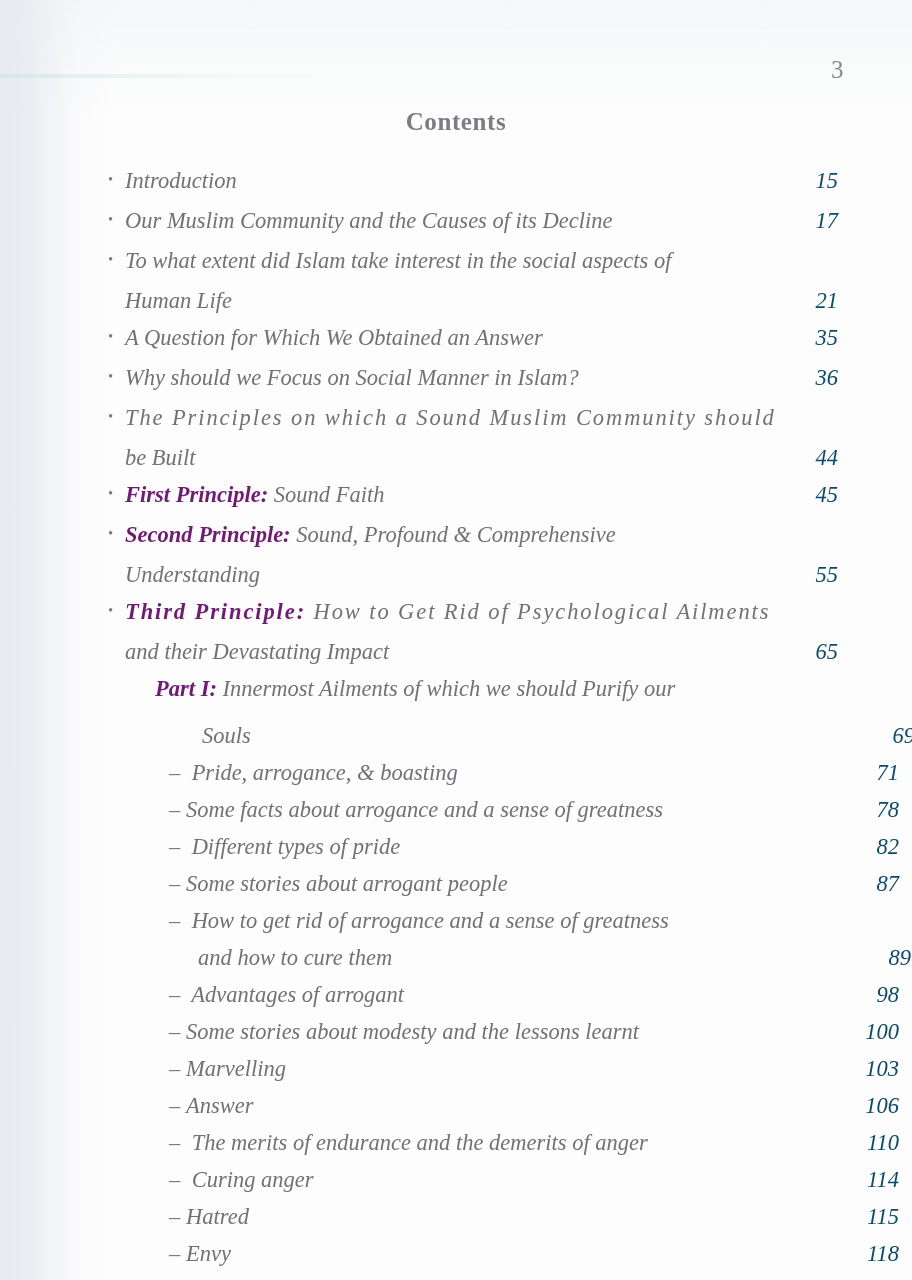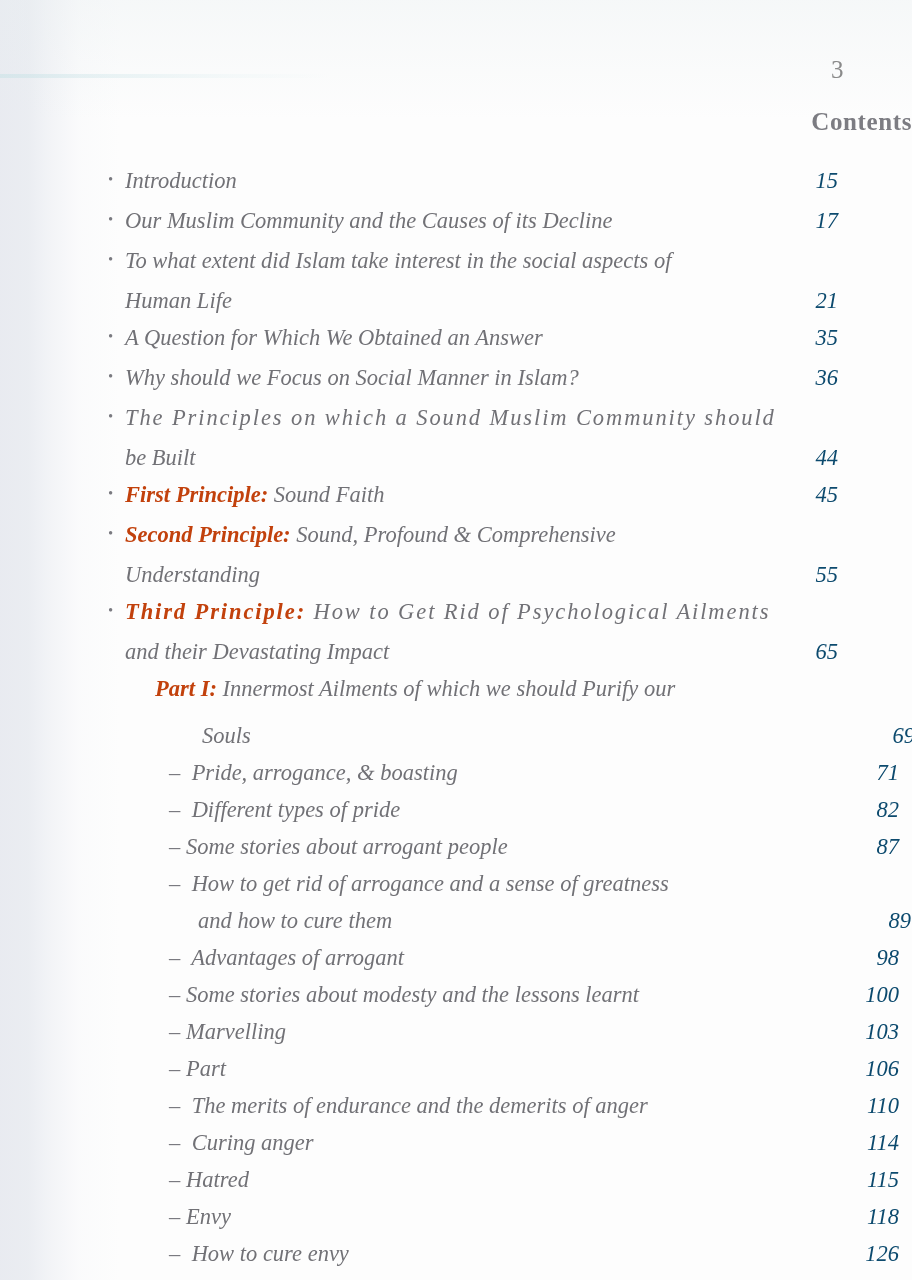--- a/index.html
+++ b/index.html
@@ -61,21 +61,21 @@
     color: #8a8a8a;
     letter-spacing: 0.5px;
   }
 
   
   #contents-heading {
     position: absolute;
     top: 108px;
     left: 0;
     width: 912px;
-    text-align: right;
+    text-align: center;
     font-size: 25px;
     font-weight: bold;
     color: #7c7c82;
     letter-spacing: 0.6px;
   }
 
   
   #toc {
     position: absolute;
     top: 162px;
@@ -103,21 +103,21 @@
     text-align: left;
   }
   .marker.bullet::before { content: "\2022"; font-size: 14px; position: relative; top: -4px; }
   .marker.dash::before   { content: "\2013"; }
   .marker.none::before   { content: ""; }
 
   .txt {
     flex: 0 0 auto;
     white-space: pre;
   }
-  .txt .bold { font-weight: bold; color: #c2410c; }
+  .txt .bold { font-weight: bold; color: #701a75; }
 
   
   .leader {
     flex: 1 1 auto;
     position: relative;
     top: -4px;
     margin: 0 3px 0 6px;
     overflow: hidden;
     height: 10px;
     color: #9a9aa0;
@@ -255,20 +255,26 @@
         <span class="pageno biggap">69</span>
       </div>
       <div class="line lvl3">
         <span class="marker dash"></span>
         <span class="txt"> Pride, arrogance, &amp; boasting</span>
         <span class="leader"></span>
         <span class="pageno">71</span>
       </div>
       <div class="line lvl3">
         <span class="marker dash"></span>
+        <span class="txt">Some facts about arrogance and a sense of greatness</span>
+        <span class="leader"></span>
+        <span class="pageno gap">78</span>
+      </div>
+      <div class="line lvl3">
+        <span class="marker dash"></span>
         <span class="txt"> Different types of pride</span>
         <span class="leader"></span>
         <span class="pageno">82</span>
       </div>
       <div class="line lvl3">
         <span class="marker dash"></span>
         <span class="txt">Some stories about arrogant people</span>
         <span class="leader"></span>
         <span class="pageno biggap">87</span>
       </div>
@@ -297,21 +303,21 @@
         <span class="pageno">100</span>
       </div>
       <div class="line lvl3">
         <span class="marker dash"></span>
         <span class="txt">Marvelling</span>
         <span class="leader"></span>
         <span class="pageno">103</span>
       </div>
       <div class="line lvl3">
         <span class="marker dash"></span>
-        <span class="txt">Part</span>
+        <span class="txt">Answer</span>
         <span class="leader"></span>
         <span class="pageno gap">106</span>
       </div>
       <div class="line lvl3">
         <span class="marker dash"></span>
         <span class="txt"> The merits of endurance and the demerits of anger</span>
         <span class="leader"></span>
         <span class="pageno gap">110</span>
       </div>
       <div class="line lvl3">

